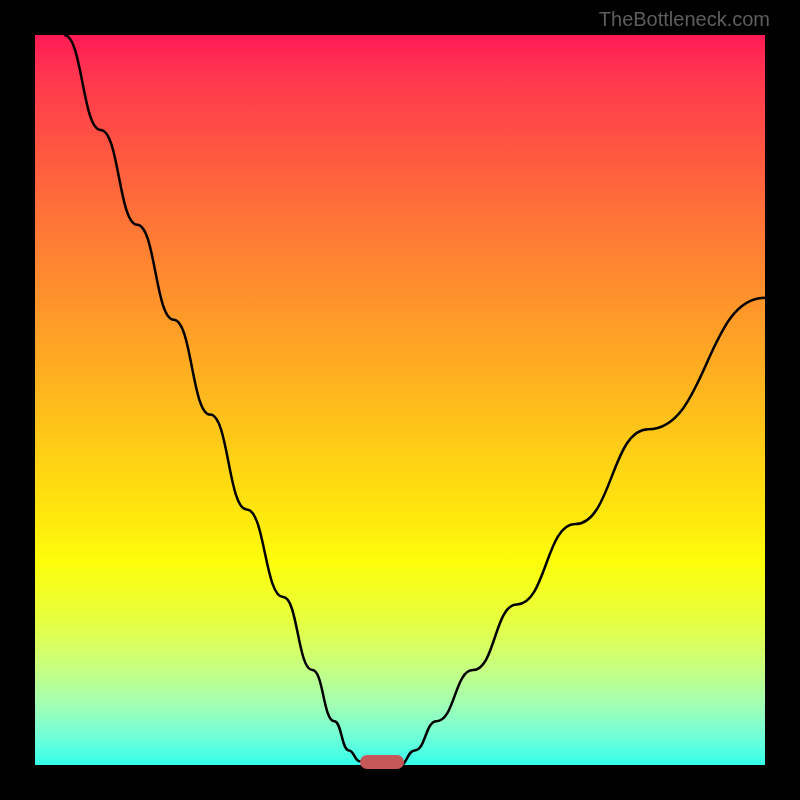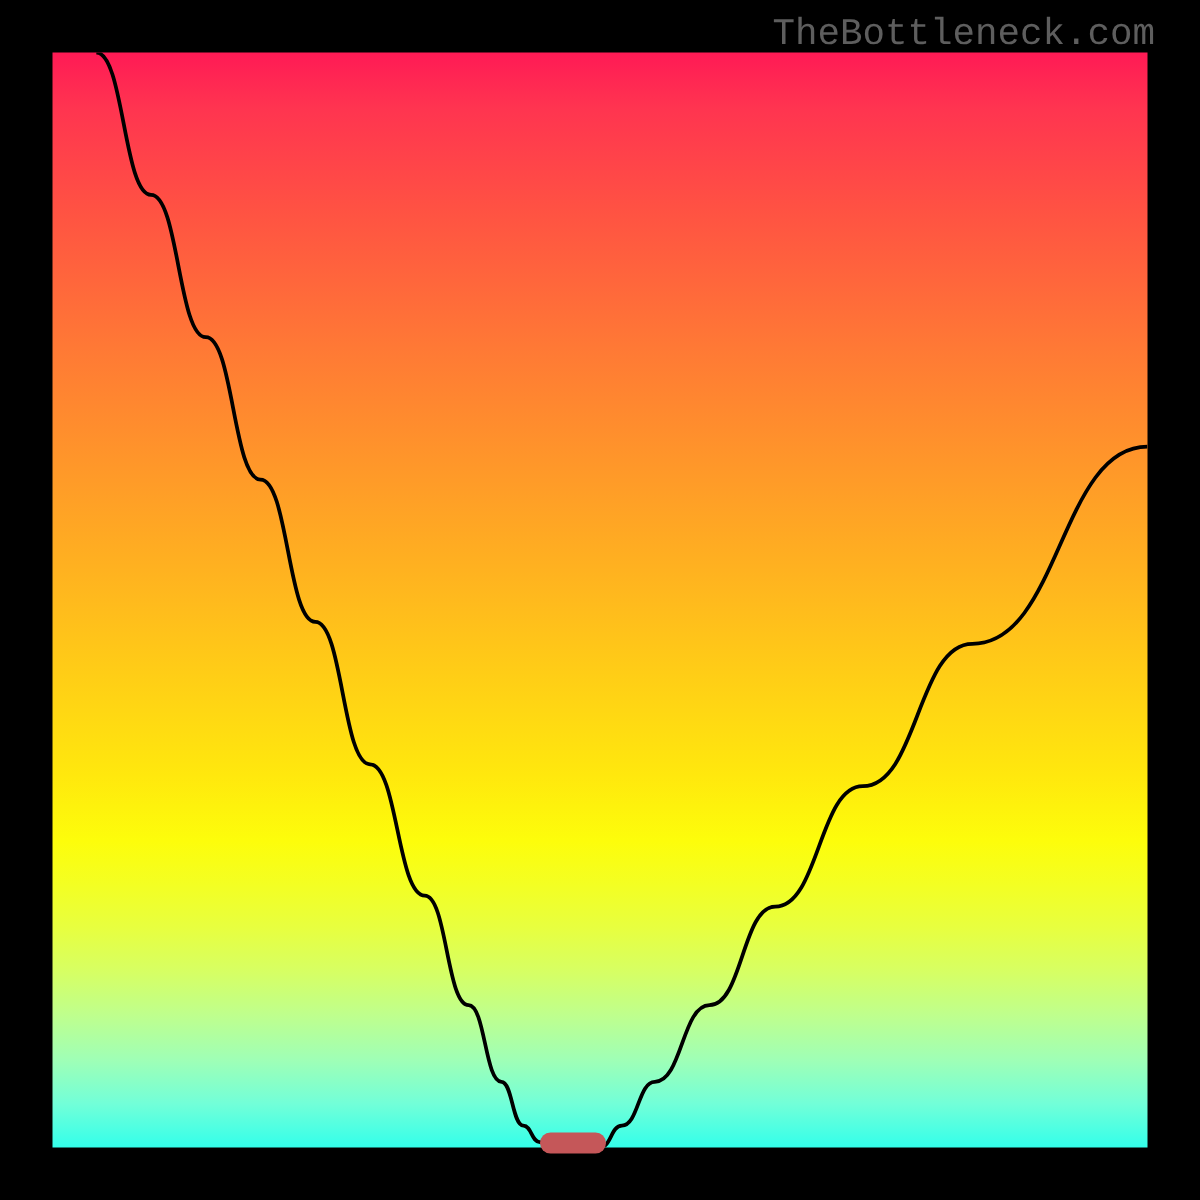--- a/index.html
+++ b/index.html
@@ -7,22 +7,22 @@
       width: 800px;
       height: 800px;
       background: #000;
       position: relative;
       overflow: hidden;
     }
     .watermark {
       position: absolute;
       top: 8px;
       right: 30px;
-      font-family: Liberation Mono, monospace;
-      font-size: 25px;
+      font-family: Liberation Sans, sans-serif;
+      font-size: 20px;
       color: #5e5e5e;
       font-weight: normal;
       z-index: 10;
     }
     .plot-area {
       position: absolute;
       top: 35px;
       left: 35px;
       width: 730px;
       height: 730px;

